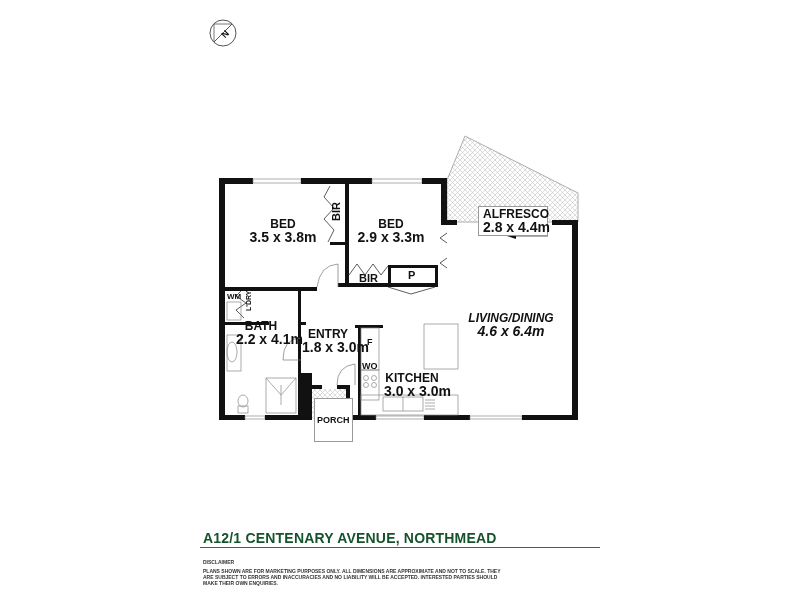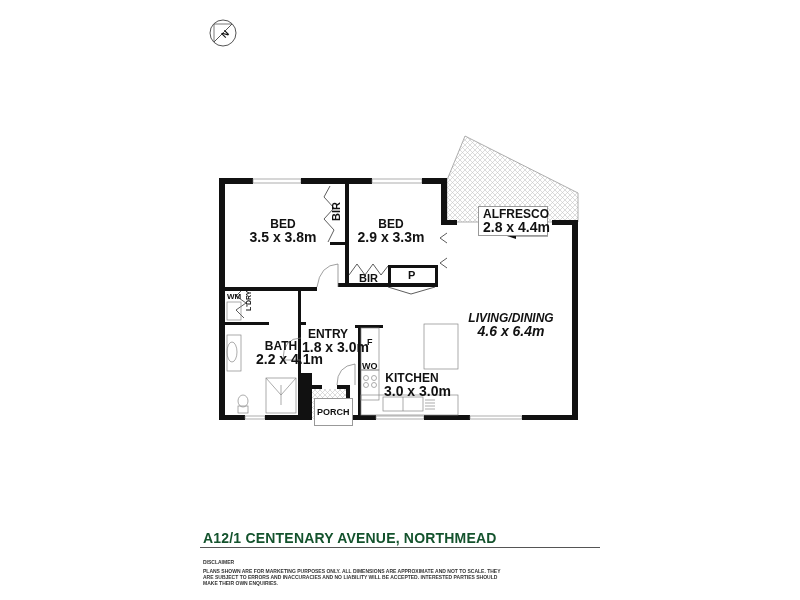--- a/index.html
+++ b/index.html
@@ -157,41 +157,41 @@
   <div class="d">2.9 x 3.3m</div>
 </div>
 <div class="lbl boxed" style="left:478px;top:178px;width:60px;margin-top:28px;">
   <div class="n">ALFRESCO</div>
   <div class="d">2.8 x 4.4m</div>
 </div>
 <div class="lbl" style="left:466px;top:312px;width:90px;font-style:italic;">
   <div class="n">LIVING/DINING</div>
   <div class="d">4.6 x 6.4m</div>
 </div>
-<div class="lbl" style="left:256px;top:320px;width:50px;margin-top:20px;">
+<div class="lbl" style="left:236px;top:320px;width:50px;">
   <div class="n">BATH</div>
   <div class="d">2.2 x 4.1m</div>
 </div>
 <div class="lbl" style="left:302px;top:328px;width:52px;">
   <div class="n">ENTRY</div>
   <div class="d">1.8 x 3.0m</div>
 </div>
 <div class="lbl" style="left:384px;top:372px;width:56px;">
   <div class="n">KITCHEN</div>
   <div class="d">3.0 x 3.0m</div>
 </div>
 
 <div class="small" style="left:330px;top:203px;transform:rotate(-90deg);transform-origin:left top;top:221px;">BIR</div>
 <div class="small" style="left:359px;top:272px;">BIR</div>
 <div class="small" style="left:408px;top:269px;">P</div>
 <div class="tiny" style="left:227px;top:292px;">WM</div>
 <div class="tiny" style="left:245px;top:311px;transform:rotate(-90deg);transform-origin:left top;font-size:7px;">L'DRY</div>
 <div class="tiny" style="left:367px;top:337px;font-size:9px;">F</div>
 <div class="tiny" style="left:362px;top:361px;font-size:9px;">WO</div>
-<div class="tiny boxed" style="left:314px;top:398px;font-size:9px;padding:8px 2px;">PORCH</div>
+<div class="tiny boxed" style="left:314px;top:398px;font-size:9px;padding:16px 2px;">PORCH</div>
 
 <div id="title">A12/1 CENTENARY AVENUE, NORTHMEAD</div>
 <div id="rule"></div>
 <div id="disc-h">DISCLAIMER</div>
 <div id="disc-t">PLANS SHOWN ARE FOR MARKETING PURPOSES ONLY. ALL DIMENSIONS ARE APPROXIMATE AND NOT TO SCALE. THEY ARE SUBJECT TO ERRORS AND INACCURACIES AND NO LIABILITY WILL BE ACCEPTED. INTERESTED PARTIES SHOULD MAKE THEIR OWN ENQUIRIES.</div>
 
 <svg width="0" height="0" style="position:absolute">
 </svg>
 <div style="position:absolute;left:222px;top:29px;font-size:9px;font-weight:bold;transform:rotate(-45deg);color:#111;">N</div>
 

